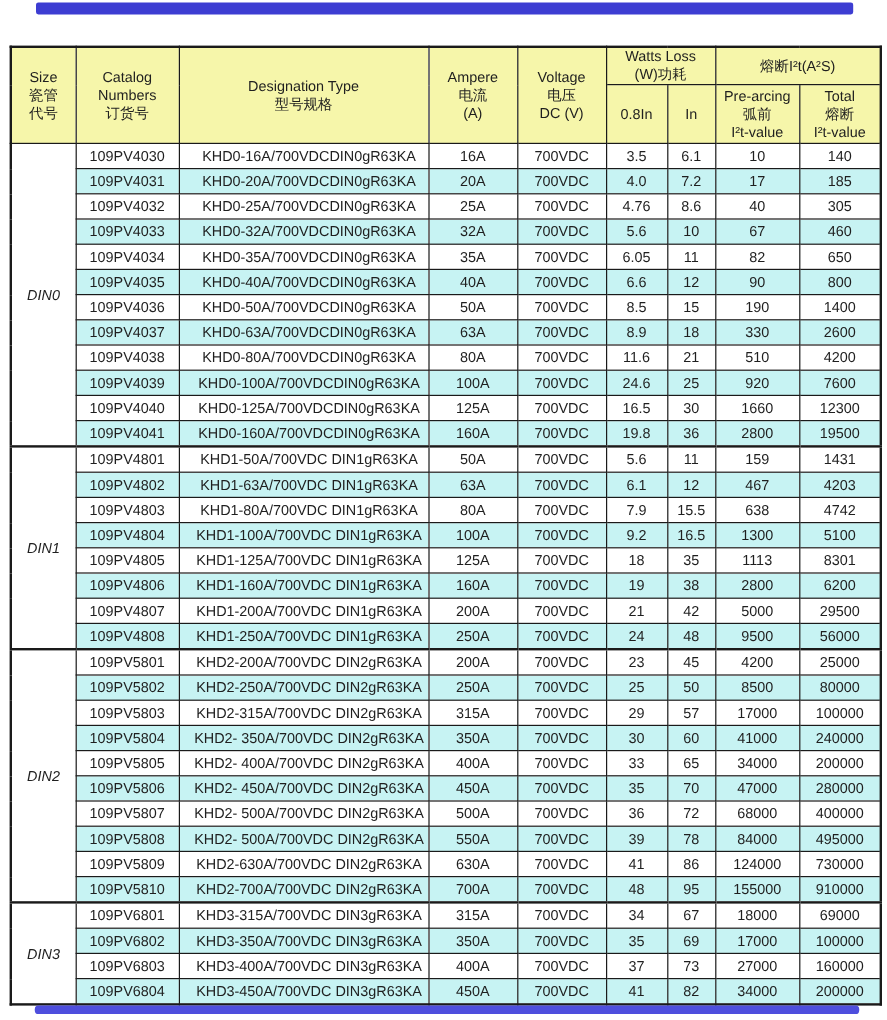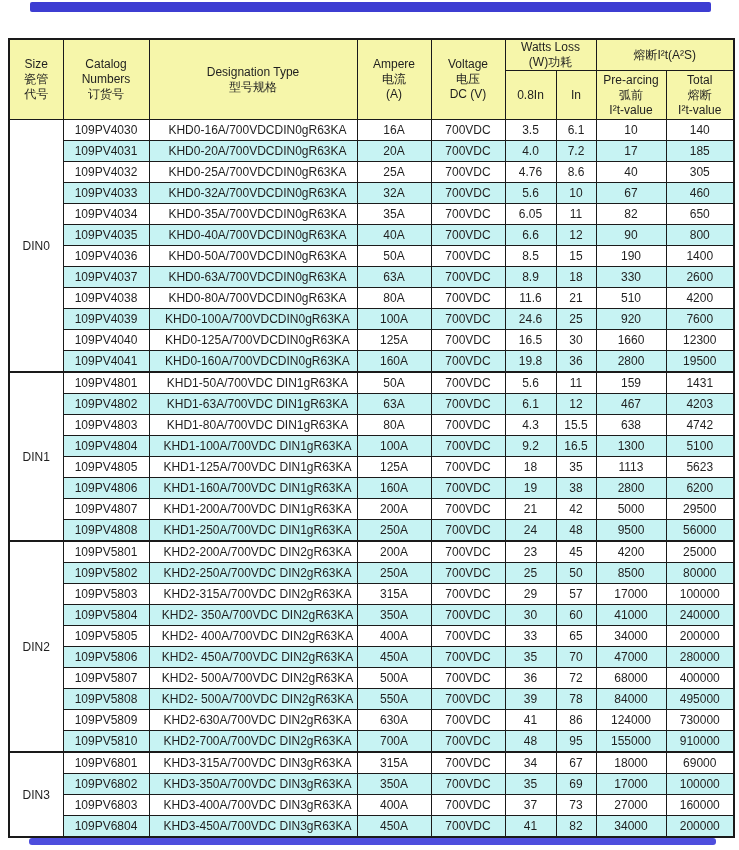--- a/index.html
+++ b/index.html
@@ -41,21 +41,21 @@
     font-weight: normal;
     overflow: hidden;
     white-space: nowrap;
   }
   thead th { line-height: 15px; font-size: 12px; }
   thead tr.band1 { height: 30px; }
   thead tr.band2 { height: 49px; }
   tbody tr { height: 21px; }
   tbody td { line-height: 20px; }
   tbody td.c1 { text-align: center; padding-left: 9px; }
-  tbody td.size-cell { background: #ffffff !important; }
+  tbody td.size-cell { background: #ffffff !important; font-style: italic; }
   tr.group-start td { border-top: 2px solid #1a1a1a; }
 </style>
 <style>thead th { background:#f6f6aa; }tbody tr.stripe td { background:#c7f3f3; }tbody tr.plain td { background:#ffffff; }</style></head>
 <body>
 
 <div id="page">
 
   <div class="top-bar" style="background: rgb(61, 61, 210);"></div>
 
   <table class="spec">
@@ -258,21 +258,21 @@
           <td class="c4">6.1</td>
           <td class="c5">12</td>
           <td class="c6">467</td>
           <td class="c7">4203</td>
         </tr>
         <tr class="plain">
           <td class="c0">109PV4803</td>
           <td class="c1">KHD1-80A/700VDC DIN1gR63KA</td>
           <td class="c2">80A</td>
           <td class="c3">700VDC</td>
-          <td class="c4">4.3</td>
+          <td class="c4">7.9</td>
           <td class="c5">15.5</td>
           <td class="c6">638</td>
           <td class="c7">4742</td>
         </tr>
         <tr class="stripe">
           <td class="c0">109PV4804</td>
           <td class="c1">KHD1-100A/700VDC DIN1gR63KA</td>
           <td class="c2">100A</td>
           <td class="c3">700VDC</td>
           <td class="c4">9.2</td>
@@ -281,21 +281,21 @@
           <td class="c7">5100</td>
         </tr>
         <tr class="plain">
           <td class="c0">109PV4805</td>
           <td class="c1">KHD1-125A/700VDC DIN1gR63KA</td>
           <td class="c2">125A</td>
           <td class="c3">700VDC</td>
           <td class="c4">18</td>
           <td class="c5">35</td>
           <td class="c6">1113</td>
-          <td class="c7">5623</td>
+          <td class="c7">8301</td>
         </tr>
         <tr class="stripe">
           <td class="c0">109PV4806</td>
           <td class="c1">KHD1-160A/700VDC DIN1gR63KA</td>
           <td class="c2">160A</td>
           <td class="c3">700VDC</td>
           <td class="c4">19</td>
           <td class="c5">38</td>
           <td class="c6">2800</td>
           <td class="c7">6200</td>

